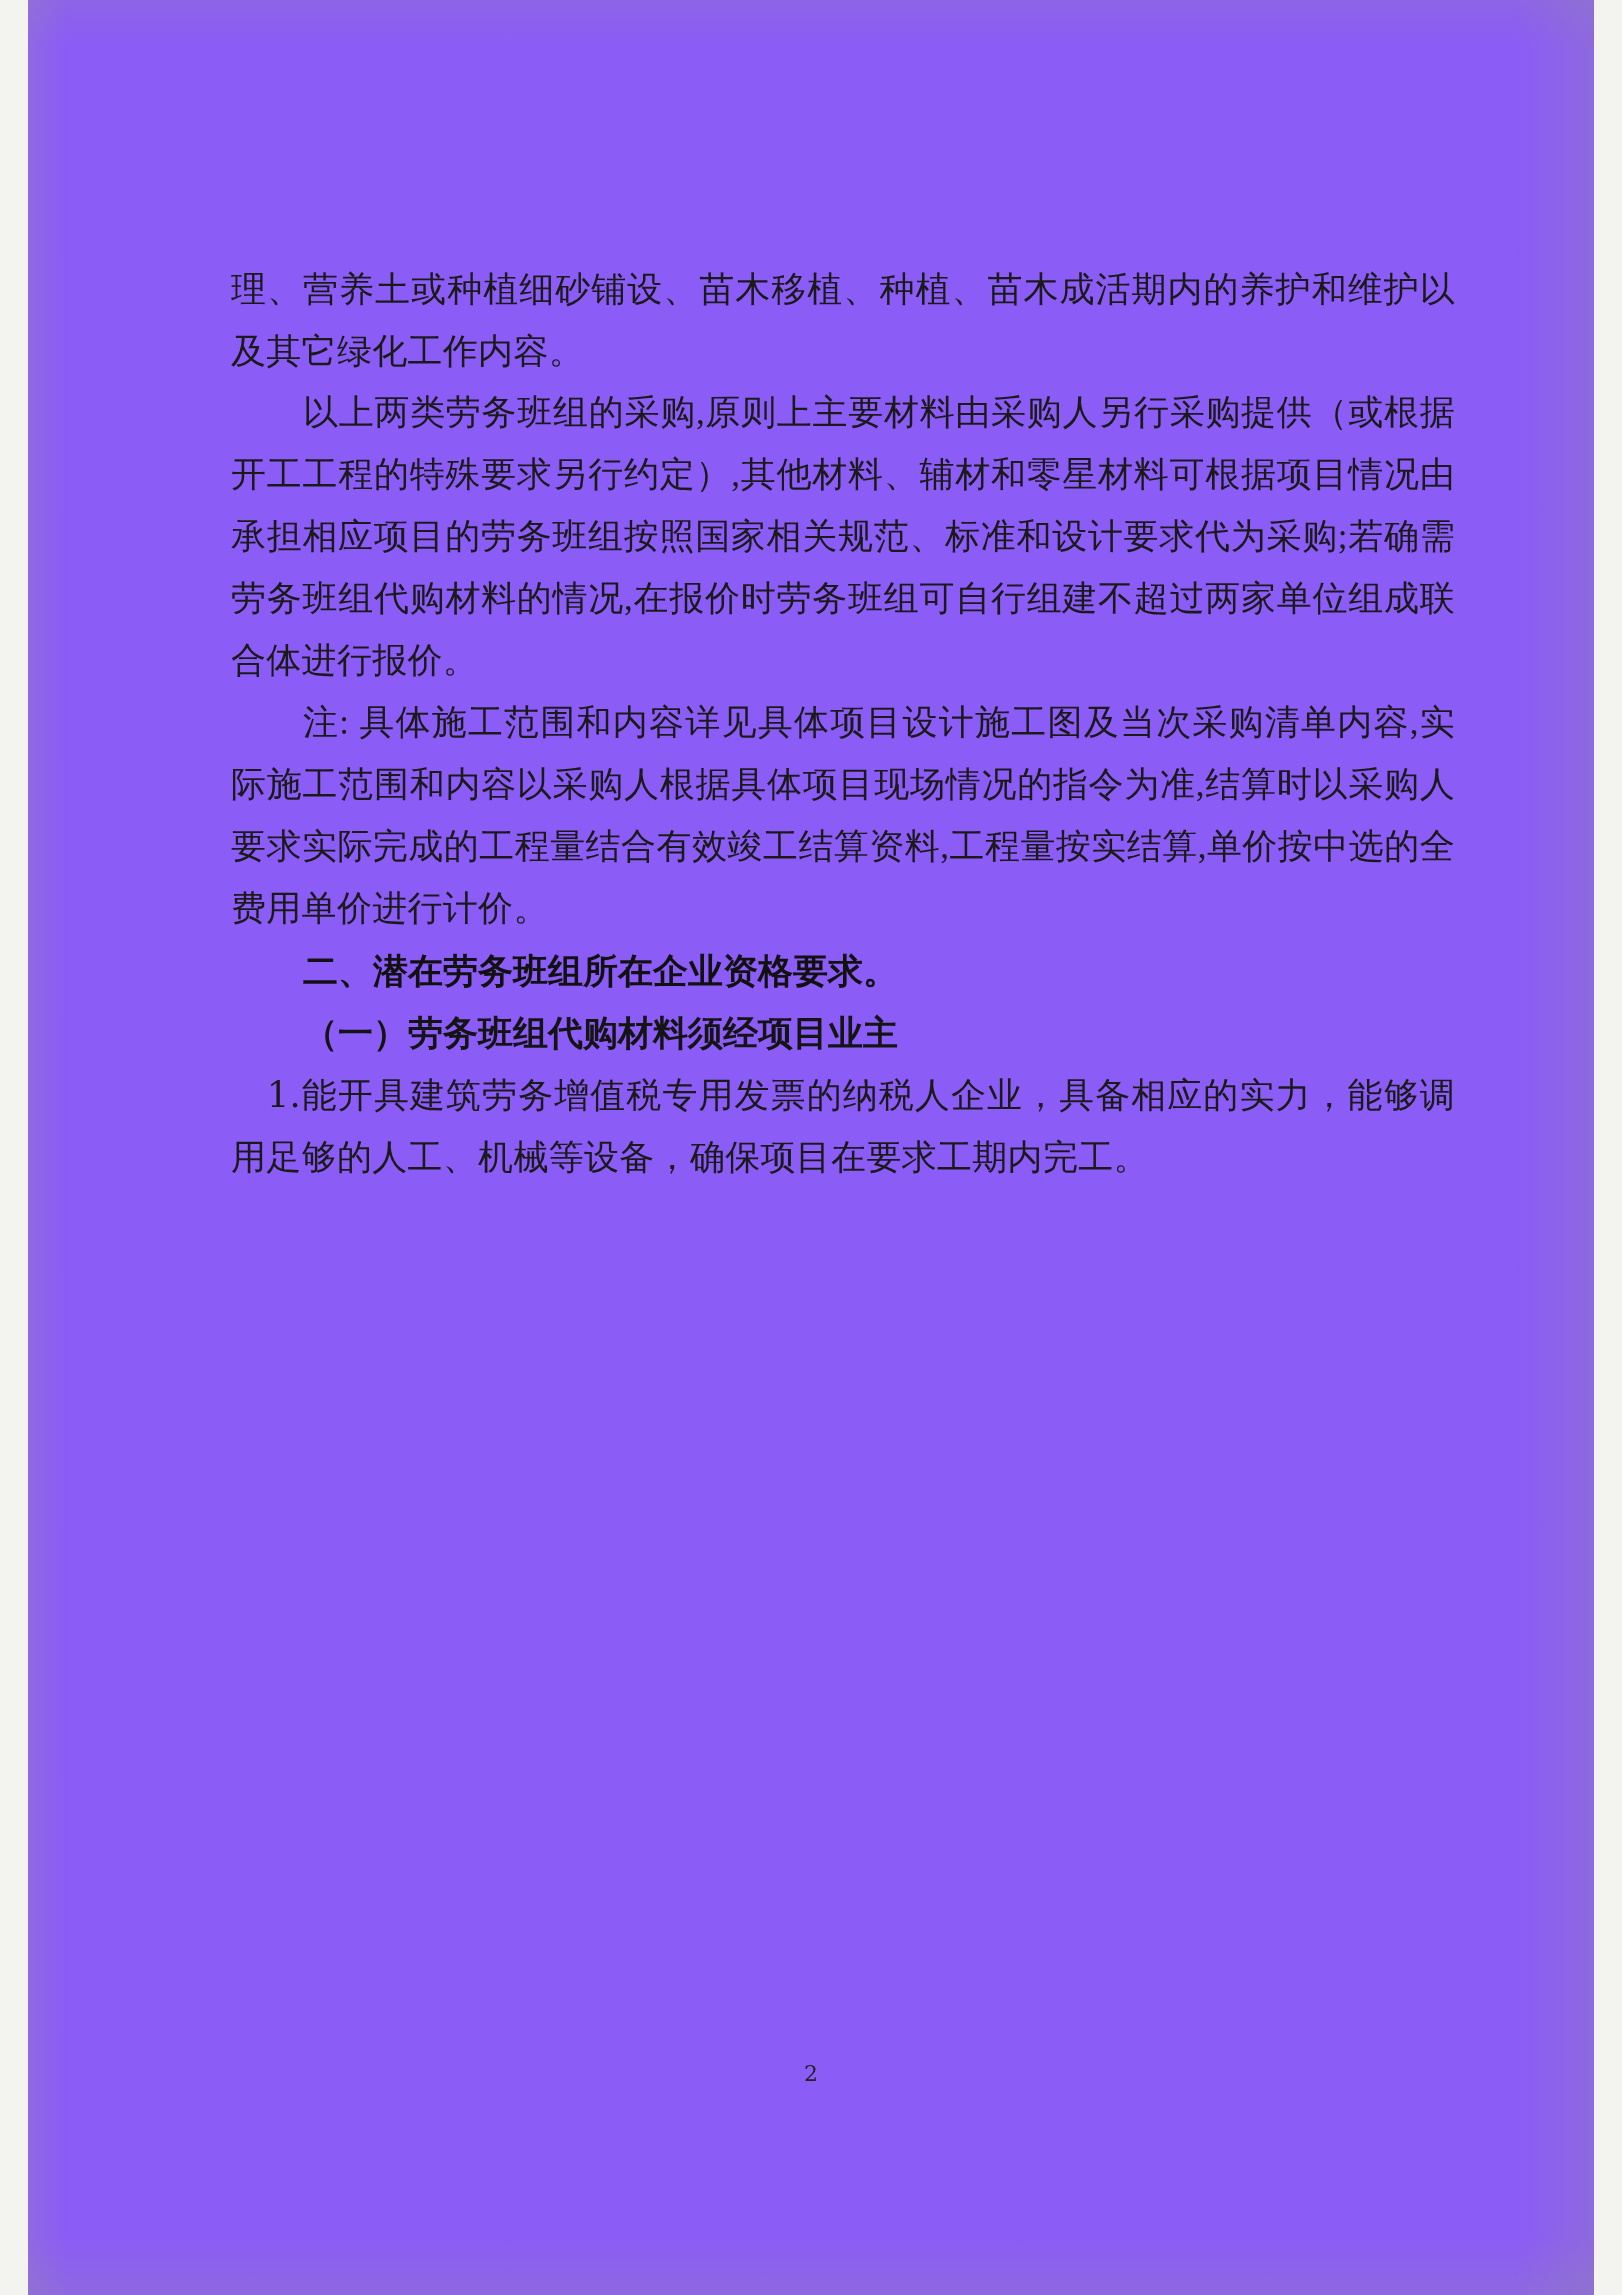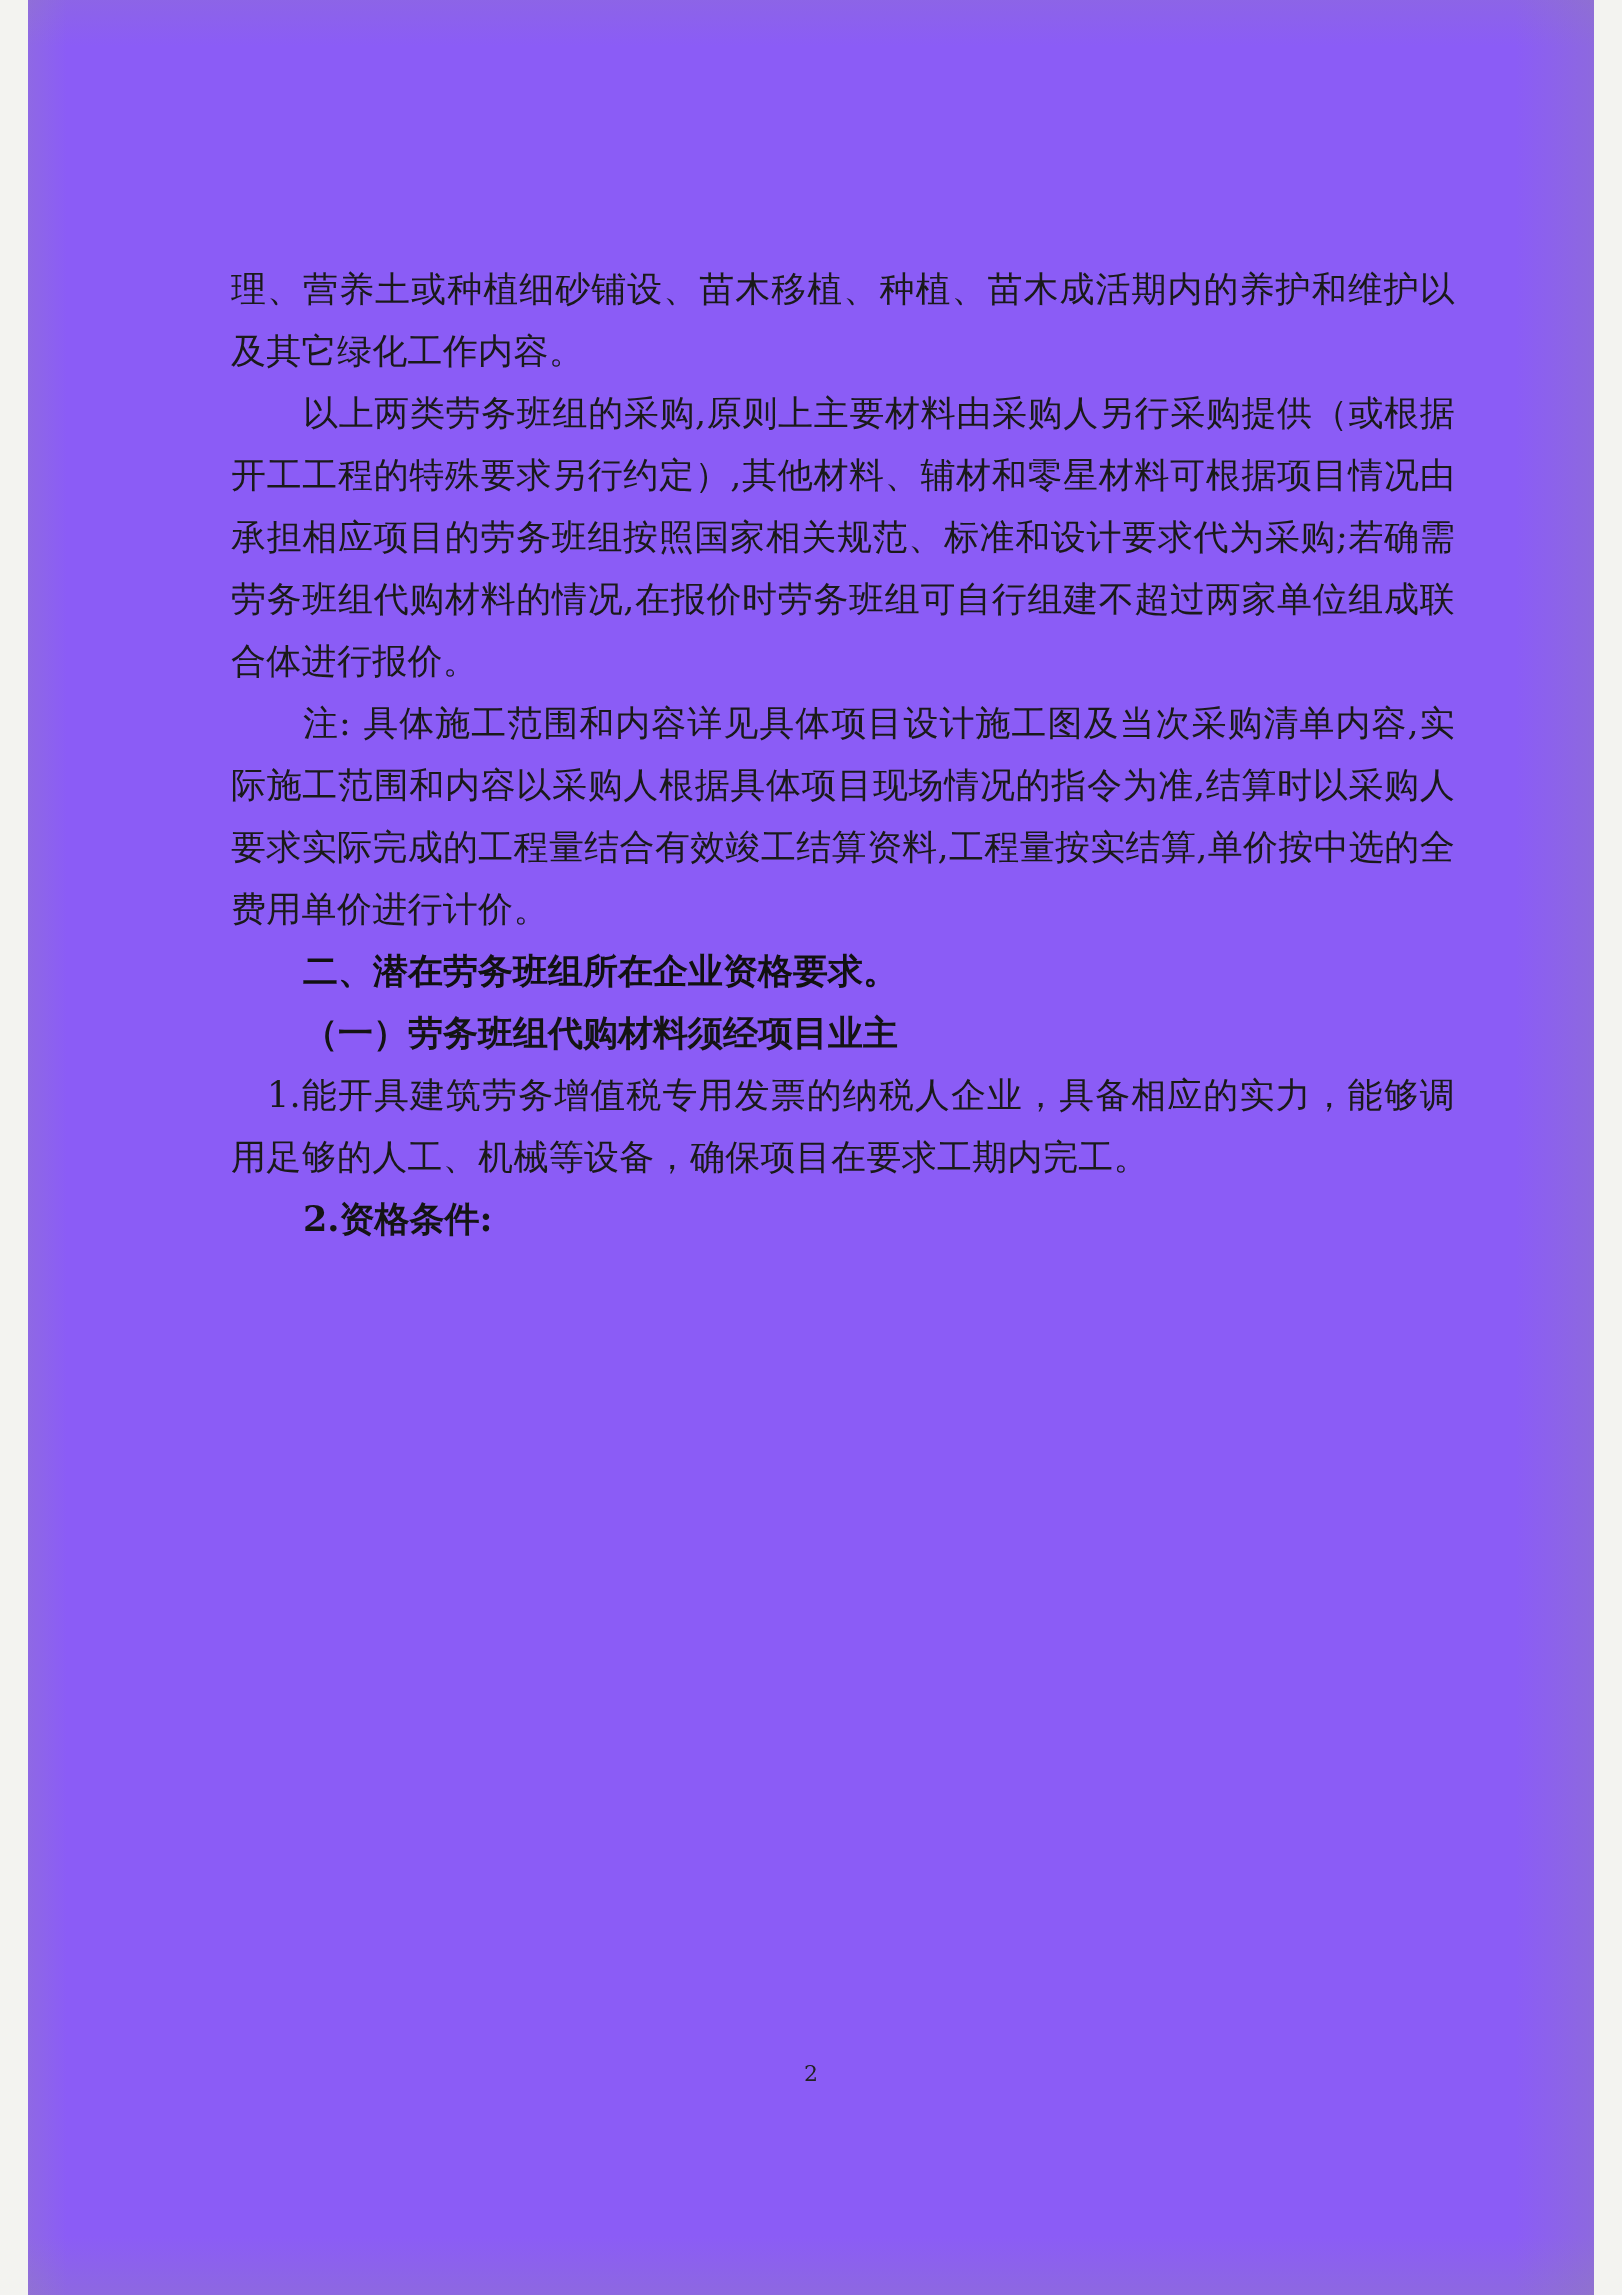--- a/index.html
+++ b/index.html
@@ -58,21 +58,21 @@
   p.para {
     margin: 0 0 0 0;
     font-family: "DejaVu Serif", "Liberation Serif", serif;
     font-size: 35px;
     line-height: 62px;
     color: #1a1a1a;
     text-align: justify;
     text-justify: inter-ideograph;
     letter-spacing: 0.3px;
   }
-  p.indent2 { text-indent: 72px; }
+  p.indent2 { text-indent: 72px; font-family: Liberation Serif, serif; }
   p.indent1 { text-indent: 36px; }
   p.heading {
     font-family: Liberation Sans, sans-serif;
     font-weight: bold;
     font-size: 35px;
     line-height: 62px;
     color: #111;
     text-indent: 72px;
     margin: 0;
   }
@@ -111,19 +111,18 @@
 
 
     <p class="para indent2">注: 具体施工范围和内容详见具体项目设计施工图及当次采购清单内容,实际施工范围和内容以采购人根据具体项目现场情况的指令为准,结算时以采购人要求实际完成的工程量结合有效竣工结算资料,工程量按实结算,单价按中选的全费用单价进行计价。</p>
 
     <p class="heading">二、潜在劳务班组所在企业资格要求。</p>
 
     <p class="subheading">（一）劳务班组代购材料须经项目业主</p>
 
     <p class="para indent1">1.能开具建筑劳务增值税专用发票的纳税人企业，具备相应的实力，能够调用足够的人工、机械等设备，确保项目在要求工期内完工。</p>
 
-    <p class="subheading">2.资格条件:</p>
 
   </div>
 
   <div class="page-number">2</div>
 </div>
 
 
 </body></html>

